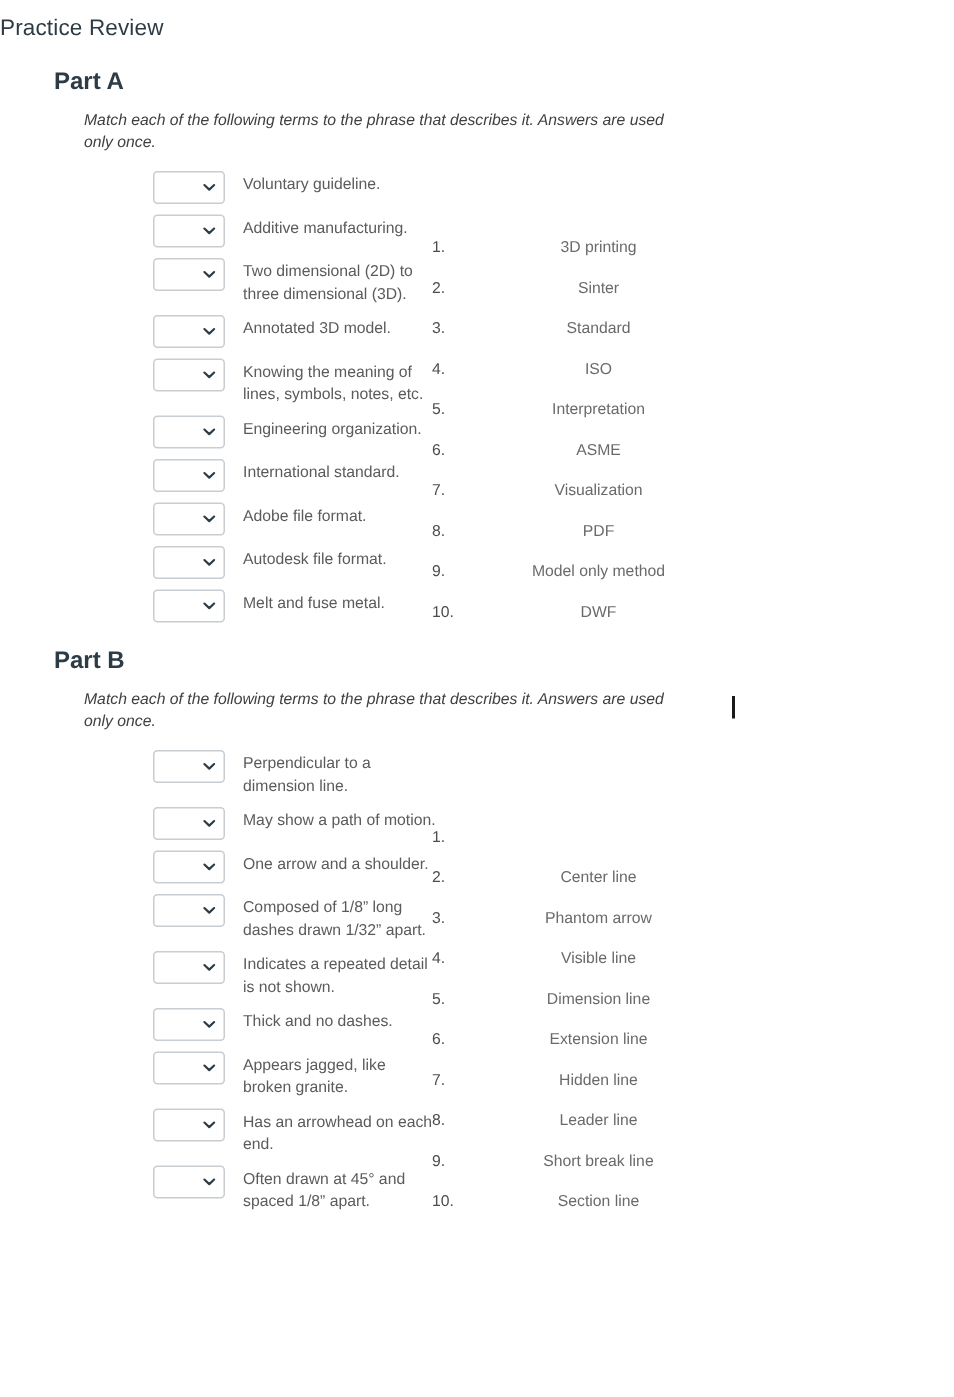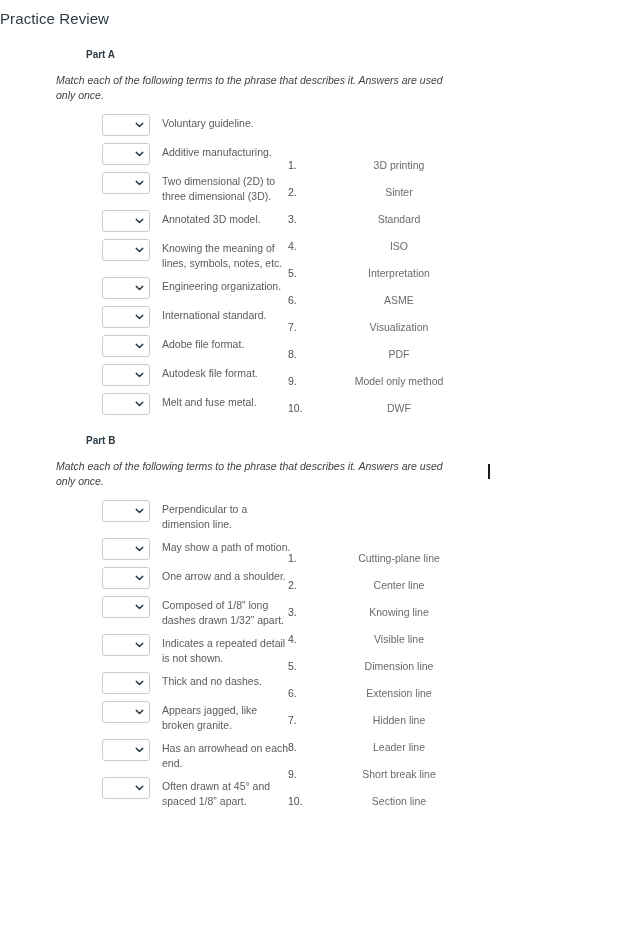--- a/index.html
+++ b/index.html
@@ -31,24 +31,24 @@
     font-size: 15px;
     font-weight: 400;
     color: #2d3b45;
     letter-spacing: 0.1px;
     margin: 9px 0 0 0;
     line-height: 20px;
   }
 
   
   .part-heading {
-    font-size: 10px;
+    font-size: 16px;
     font-weight: bold;
     color: #2d3b45;
-    margin: 19px 0 0 86px;
+    margin: 19px 0 0 36px;
     line-height: 14px;
   }
 
   .instructions {
     font-size: 10.5px;
     font-style: italic;
     color: #3f3f3f;
     margin: 11px 0 0 56px;
     width: 392px;
     line-height: 15px;
@@ -401,29 +401,28 @@
                 </svg>
               </span>
             </div>
             <div class="term-text">Often drawn at 45° and spaced 1/8” apart.</div>
           </div>
         </div>
 
       <div class="answers-col" style="top:52px;" id="answers-b">
           <div class="answer-item">
             <span class="answer-num">1.</span>
-            <span class="answer-label">Cutting-plane line</span>
           </div>
           <div class="answer-item">
             <span class="answer-num">2.</span>
             <span class="answer-label">Center line</span>
           </div>
           <div class="answer-item">
             <span class="answer-num">3.</span>
-            <span class="answer-label">Knowing line</span>
+            <span class="answer-label">Phantom arrow</span>
           </div>
           <div class="answer-item">
             <span class="answer-num">4.</span>
             <span class="answer-label">Visible line</span>
           </div>
           <div class="answer-item">
             <span class="answer-num">5.</span>
             <span class="answer-label">Dimension line</span>
           </div>
           <div class="answer-item">

